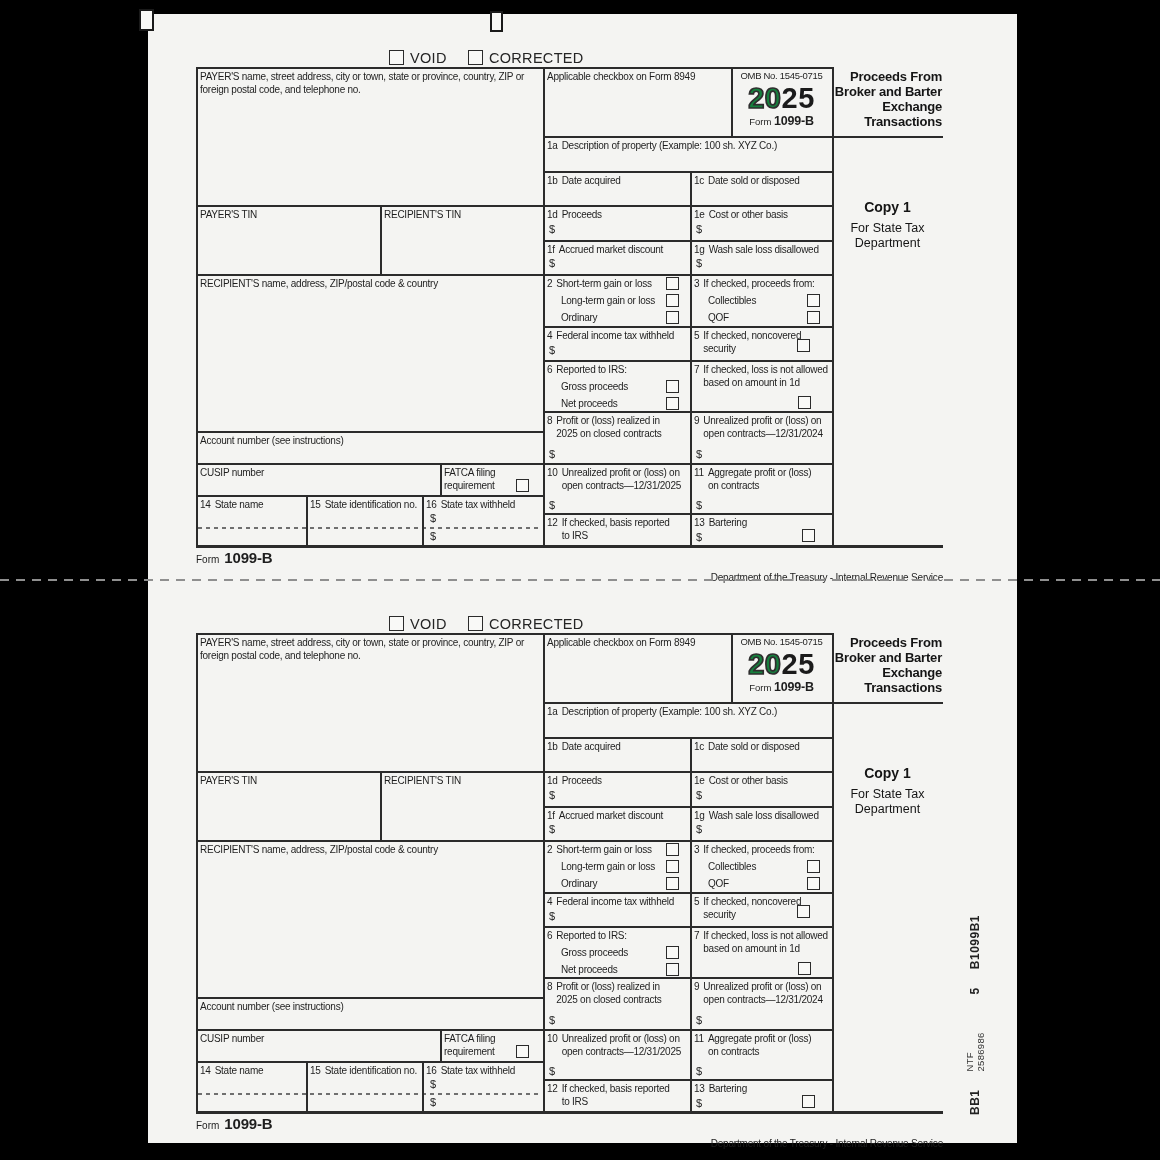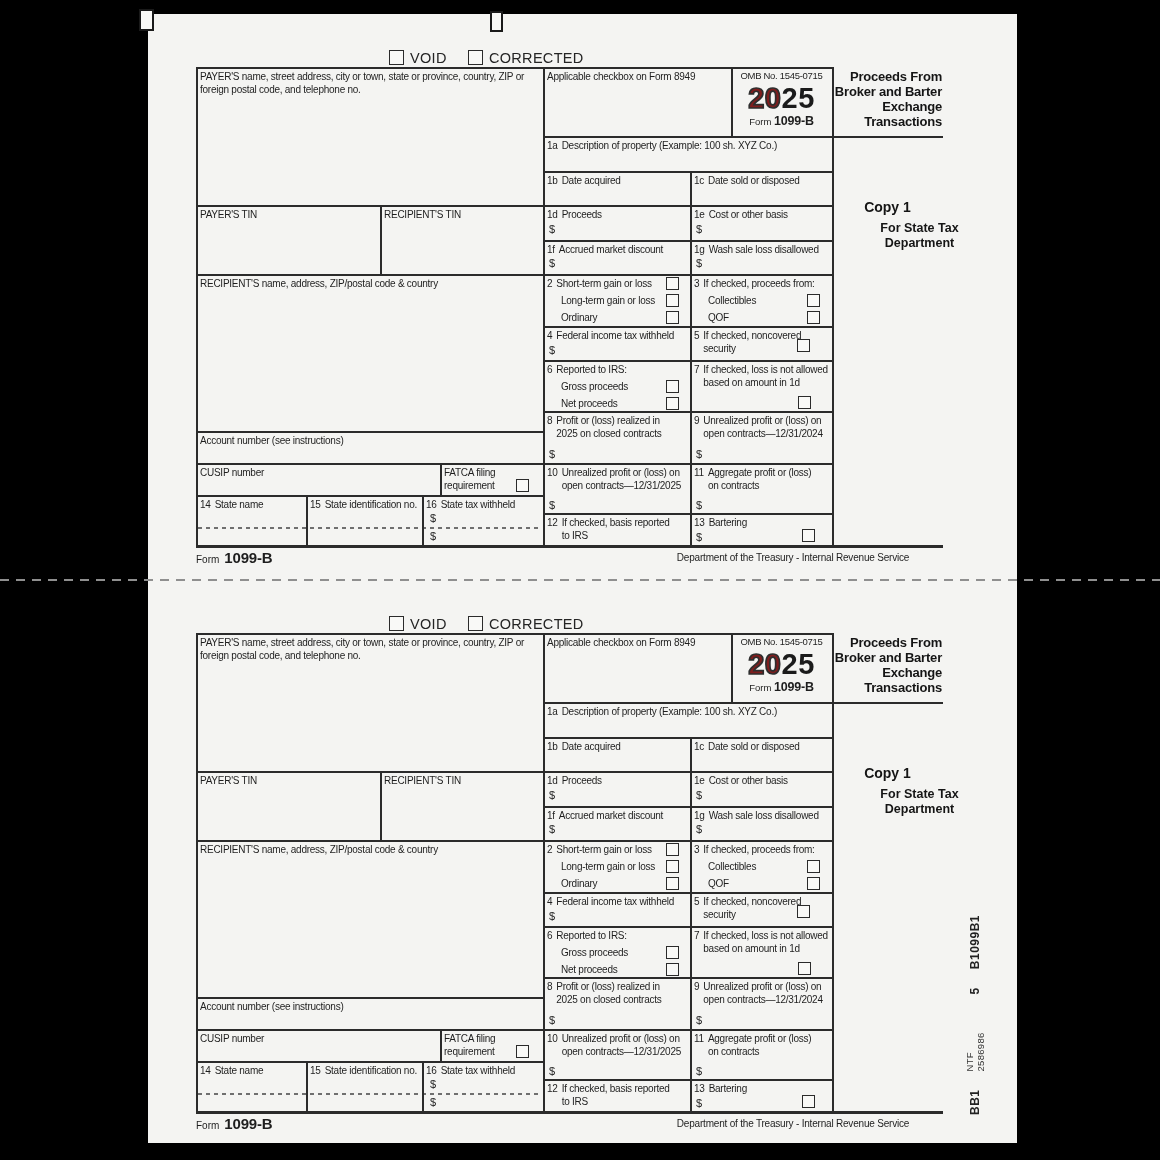--- a/index.html
+++ b/index.html
@@ -25,31 +25,31 @@
   .ml{display:flex;flex-direction:column;}
   .cb{position:absolute;width:13px;height:13px;background:#f9f9f7;border:1.5px solid #2b2b2b;box-sizing:border-box;}
   .cbv{width:15px;height:15px;border-width:1.6px;}
   .voidlab{position:absolute;font-size:14.5px;letter-spacing:0.3px;color:#242424;}
   .dollar{position:absolute;font-size:11px;color:#1e1e1e;}
   .title{position:absolute;left:686px;top:19px;width:108px;text-align:right;
       font-weight:bold;font-size:13px;line-height:15px;letter-spacing:-0.2px;color:#151515;}
   .ombwrap{position:absolute;left:585px;top:20px;width:97px;text-align:center;}
   .ombno{font-size:9.5px;letter-spacing:-0.3px;}
   .year{margin-top:2px;font-size:29px;font-weight:bold;line-height:30px;letter-spacing:0.5px;color:#1b1b1b;}
-  .y20{color:#7f1d1d;-webkit-text-stroke:1.7px #2e2e2e;}
+  .y20{color:#15803d;-webkit-text-stroke:1.7px #2e2e2e;}
   .formline{margin-top:1px;font-size:9.5px;}
   .formline b{font-size:12.5px;letter-spacing:-0.2px;}
   .copytitle{position:absolute;left:684px;top:149px;width:111px;text-align:center;
       font-weight:bold;font-size:14px;color:#151515;}
   .copyfor{position:absolute;left:684px;top:171px;width:111px;text-align:center;
-      font-weight:bold;font-size:12.5px;line-height:15px;color:#151515;padding-left:32px;}
+      font-weight:normal;font-size:12.5px;line-height:15px;color:#151515;}
   .footerleft{position:absolute;left:48px;top:499px;display:flex;align-items:baseline;gap:5px;}
   .footerleft .fw{font-size:10px;}
   .footerleft .fn{font-size:15px;font-weight:bold;letter-spacing:-0.2px;}
-  .footerright{position:absolute;left:495px;top:502px;width:300px;text-align:center;
+  .footerright{position:absolute;left:495px;top:522px;width:300px;text-align:right;
       font-size:10px;letter-spacing:-0.2px;}
   .sidecodes{position:absolute;left:815px;top:1101px;width:200px;height:24px;
       transform:rotate(-90deg);transform-origin:0 0;display:flex;align-items:center;gap:18px;}
   .codebold{font-size:12px;font-weight:bold;letter-spacing:0.5px;color:#222;}
   .codesmall{font-size:9.5px;letter-spacing:0.3px;color:#333;}
 </style>
 </head>
 <body>
 
 <div class="canvas">

